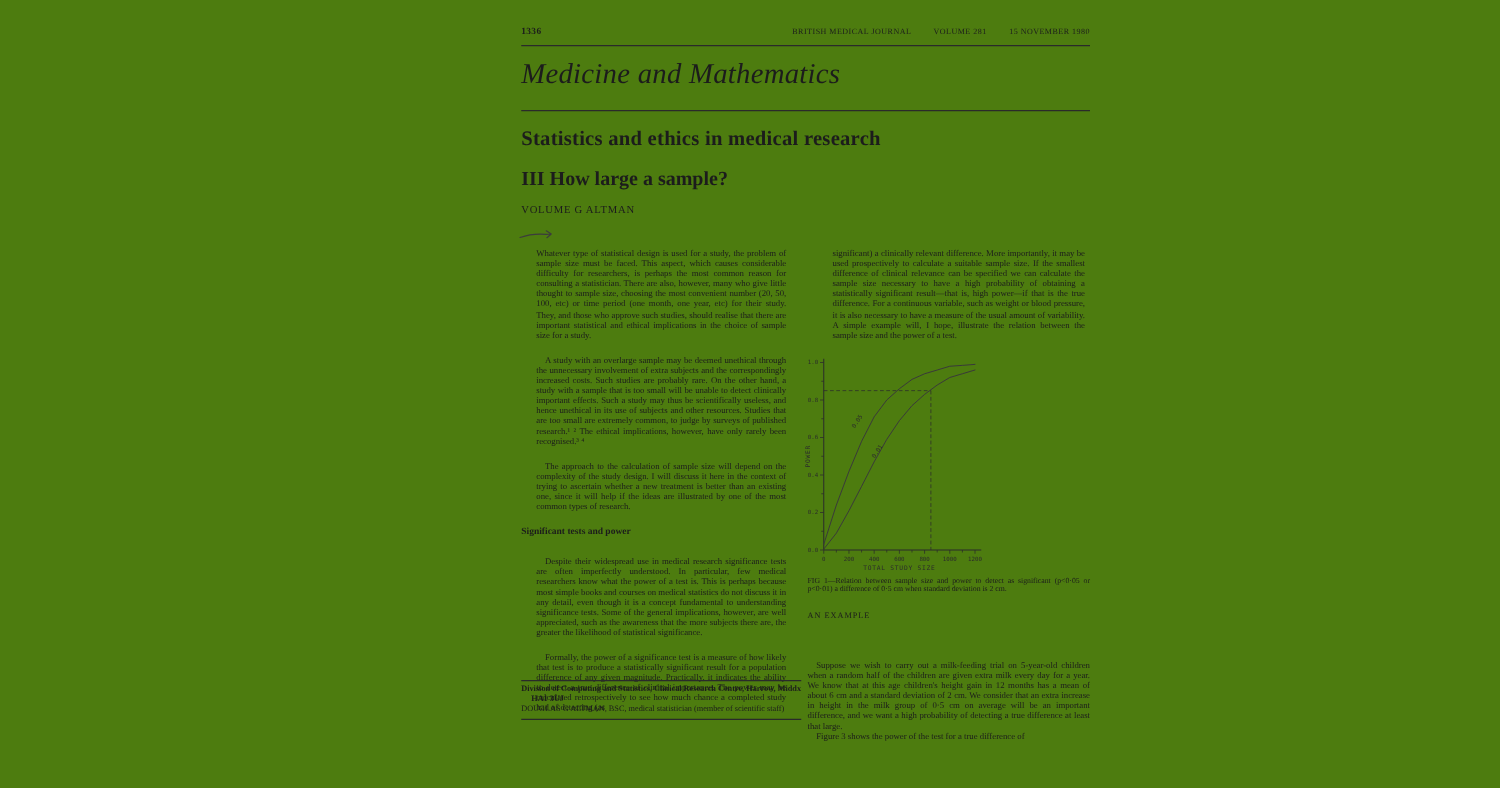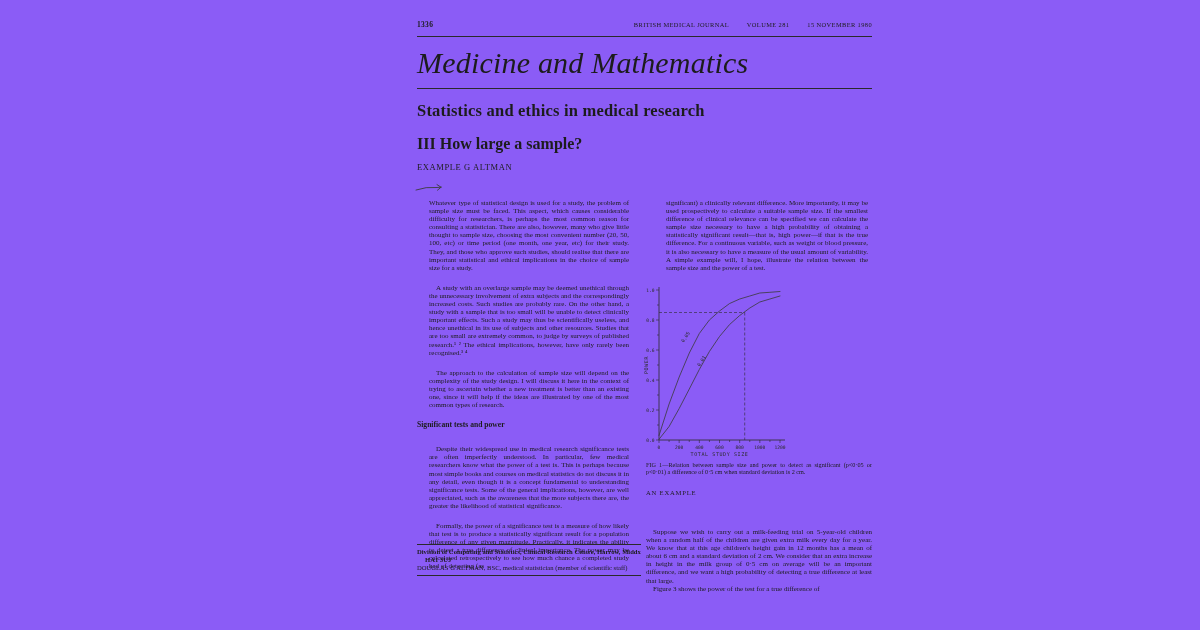--- a/index.html
+++ b/index.html
@@ -1,29 +1,29 @@
 <!DOCTYPE html>
 <html><head>
 <meta charset="utf-8">
 <style>
   html,body{margin:0;padding:0;background:#ffffff;}
   .canvas{
-    position:relative;width:1200px;height:630px;background:#8b5cf6;overflow:hidden;
+    position:relative;width:1200px;height:630px;background:#4d7c0f;overflow:hidden;
     font-family:"Liberation Serif", serif;color:#1c1c1c;
   }
   .abs{position:absolute;}
   
   .hdr{left:417px;top:20px;width:455px;display:flex;justify-content:space-between;align-items:baseline;}
   .pgnum{font-weight:bold;font-size:7.5px;letter-spacing:.3px;}
   .jhead{font-size:6.4px;letter-spacing:.4px;}
   .jhead span{margin-left:16px;}
   .rule{left:417px;width:455px;height:1px;background:#2a2a2a;}
   .rule-top{top:36px;}
   .rule-mid{top:88px;height:1.2px;}
-  .section-title{left:417px;top:46px;font-style:italic;font-size:30px;letter-spacing:.2px;}
+  .section-title{left:417px;top:46px;font-style:italic;font-size:23px;letter-spacing:.2px;}
   .article-title{left:417px;top:101px;font-weight:bold;font-size:16.5px;letter-spacing:.2px;}
   .article-sub{left:417px;top:135px;font-weight:bold;font-size:16px;}
   .author{left:417px;top:162px;font-size:8.5px;letter-spacing:.6px;}
   
   .col{width:224px;font-size:7px;line-height:8.1px;text-align:justify;}
   .col p{margin:12px;text-indent:7px;}
   .col p.flush{text-indent:0;}
   .col-left{left:417px;top:187px;}
   .col-right{left:654px;top:187px;width:226px;}
   .subhead{font-weight:bold;font-size:7.6px;margin:8px 0 16px 0;text-indent:0 !important;text-align:left;}
@@ -55,21 +55,21 @@
       <span>15 NOVEMBER 1980</span>
     </span>
   </div>
   <div class="abs rule rule-top"></div>
 
   <div class="abs section-title">Medicine and Mathematics</div>
   <div class="abs rule rule-mid"></div>
 
   <div class="abs article-title">Statistics and ethics in medical research</div>
   <div class="abs article-sub">III How large a sample?</div>
-  <div class="abs author">EXAMPLE G ALTMAN</div>
+  <div class="abs author">VOLUME G ALTMAN</div>
 
   <svg class="abs penmark" width="36" height="12" viewBox="0 0 36 12">
     <path d="M2,8 Q12,4.5 23,5.5 L27,5.2 M27,5.2 L23,2.6 M27,5.2 L23.5,8.2" fill="none" stroke="#3c3c3c" stroke-width="0.9" stroke-linecap="round"></path>
   </svg>
 
   <div class="abs col col-left">
     <p class="flush">Whatever type of statistical design is used for a study, the problem of sample size must be faced. This aspect, which causes considerable difficulty for researchers, is perhaps the most common reason for consulting a statistician. There are also, however, many who give little thought to sample size, choosing the most convenient number (20, 50, 100, etc) or time period (one month, one year, etc) for their study. They, and those who approve such studies, should realise that there are important statistical and ethical implications in the choice of sample size for a study.</p>
     <p>A study with an overlarge sample may be deemed unethical through the unnecessary involvement of extra subjects and the correspondingly increased costs. Such studies are probably rare. On the other hand, a study with a sample that is too small will be unable to detect clinically important effects. Such a study may thus be scientifically useless, and hence unethical in its use of subjects and other resources. Studies that are too small are extremely common, to judge by surveys of published research.¹ ² The ethical implications, however, have only rarely been recognised.³ ⁴</p>
     <p>The approach to the calculation of sample size will depend on the complexity of the study design. I will discuss it here in the context of trying to ascertain whether a new treatment is better than an existing one, since it will help if the ideas are illustrated by one of the most common types of research.</p>
     <div class="subhead">Significant tests and power</div>

